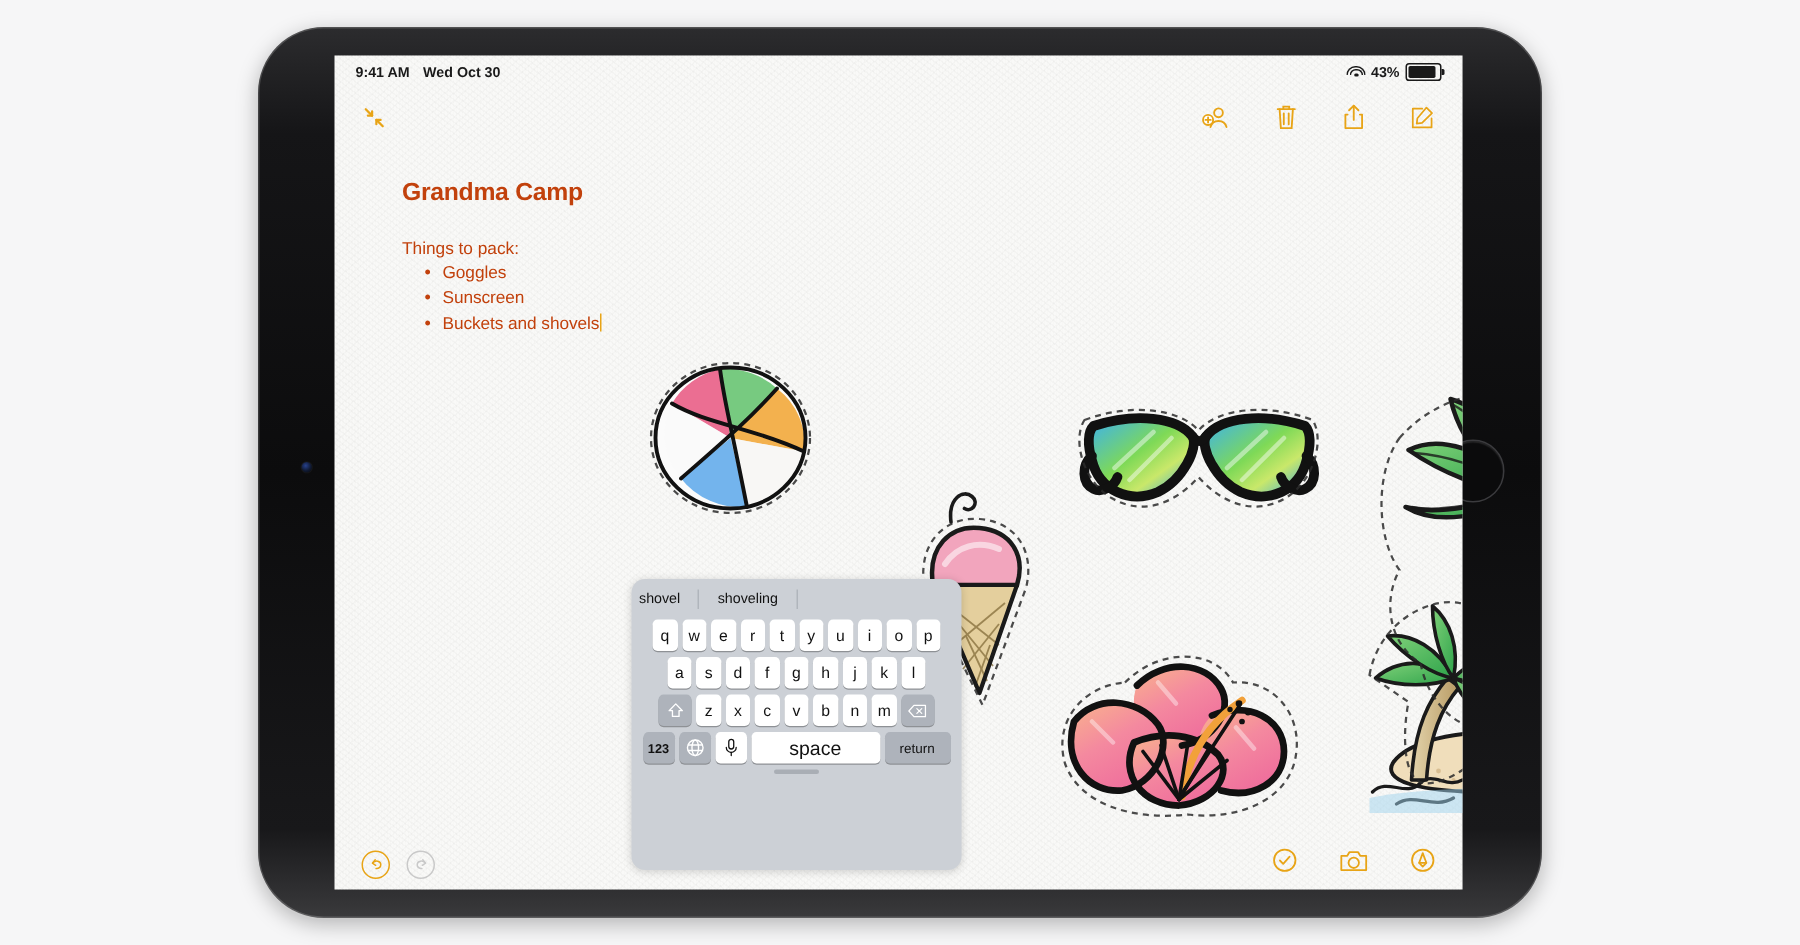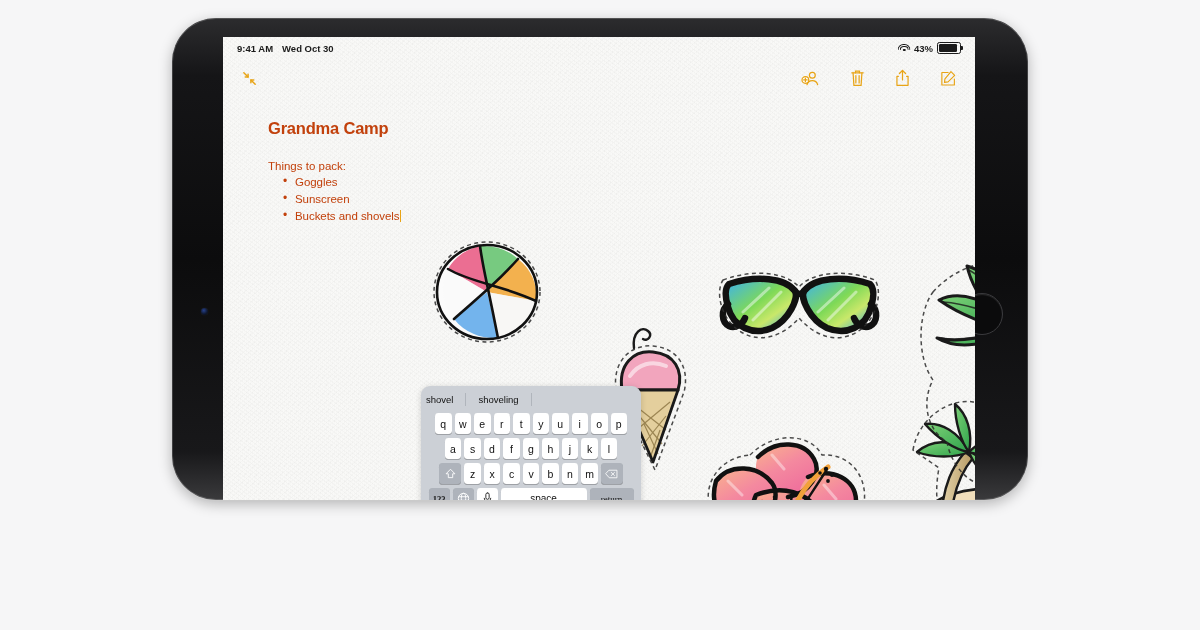--- a/index.html
+++ b/index.html
@@ -6,21 +6,21 @@
   body{
     width:1200px;height:630px;
     background:#f6f6f7;
     font-family:"Liberation Sans", sans-serif;
     overflow:hidden;
     position:relative;
   }
 
   
   #device{
-    position:absolute;left:172px;top:18px;width:856px;height:482px;
+    position:absolute;left:172px;top:18px;width:856px;height:594px;
     border-radius:44px;
     background:linear-gradient(180deg,#2c2c2e 0%,#151517 12%,#0c0c0d 50%,#18181a 90%,#3a3a3c 100%);
     box-shadow:0 4px 14px rgba(0,0,0,.28), 0 1px 0 rgba(255,255,255,.55);
     overflow:hidden;
   }
   #device:before{
     content:"";position:absolute;inset:0;border-radius:44px;
     border:1.5px solid rgba(255,255,255,.18);
     pointer-events:none;
   }
@@ -118,25 +118,25 @@
   }
   .pred-sep{width:1px;height:13px;background:#b0b5bc;margin:0 9px;}
   .krow{display:flex;justify-content:center;align-items:center;gap:3px;margin-bottom:4px;}
   .key{
     background:#fff;border-radius:3.4px;
     box-shadow:0 .8px 0 rgba(0,0,0,.3);
     font-size:10.5px;color:#111;
     display:flex;align-items:center;justify-content:center;
     width:16.5px;height:21px;cursor:pointer;user-select:none;
   }
-  .key.dark{background:#aeb3bb;font-family:Liberation Serif, serif;}
+  .key.dark{background:#aeb3bb;}
   .key.wide-shift{width:22px;}
   .key.wide-back{width:22px;}
   .key.fn{width:21px;height:21px;font-size:8.5px;font-weight:bold;}
-  .key.space{flex:1;max-width:86px;font-size:10px;}
+  .key.space{flex:1;max-width:86px;font-size:13px;}
   .key.ret{width:44px;font-size:9px;}
   #kb-handle{
     width:30px;height:3.4px;border-radius:2px;background:#a9aeb5;
     margin:3px auto 0 auto;cursor:pointer;
   }
 
   
   #bottombar{
     position:absolute;left:0;bottom:0;width:100%;height:34px;z-index:9;
     display:flex;align-items:center;justify-content:space-between;

